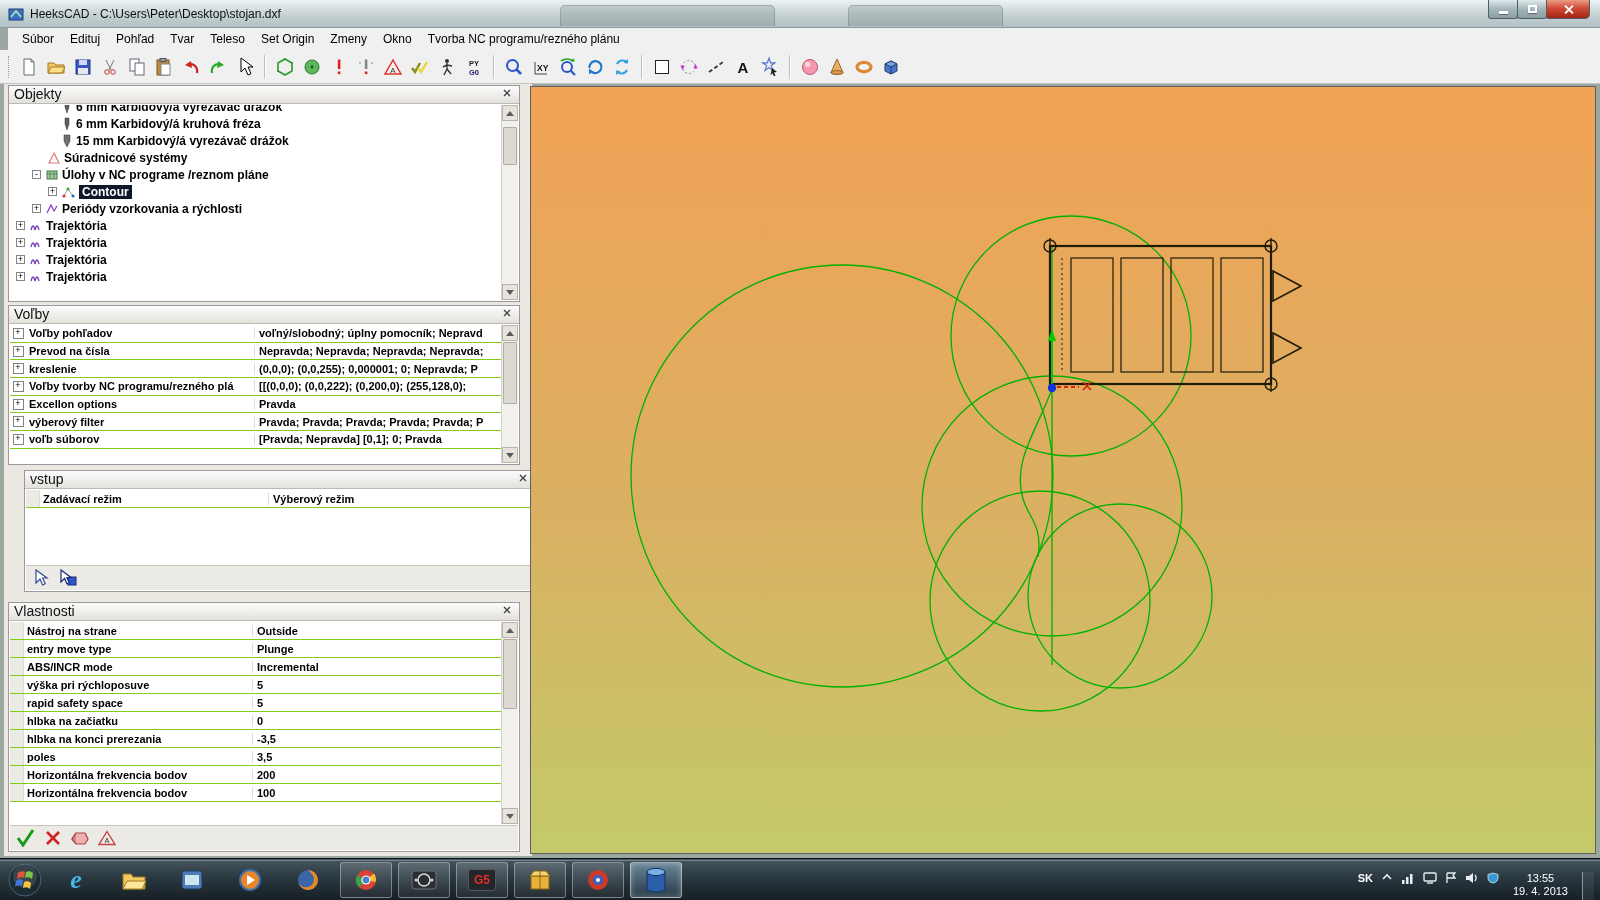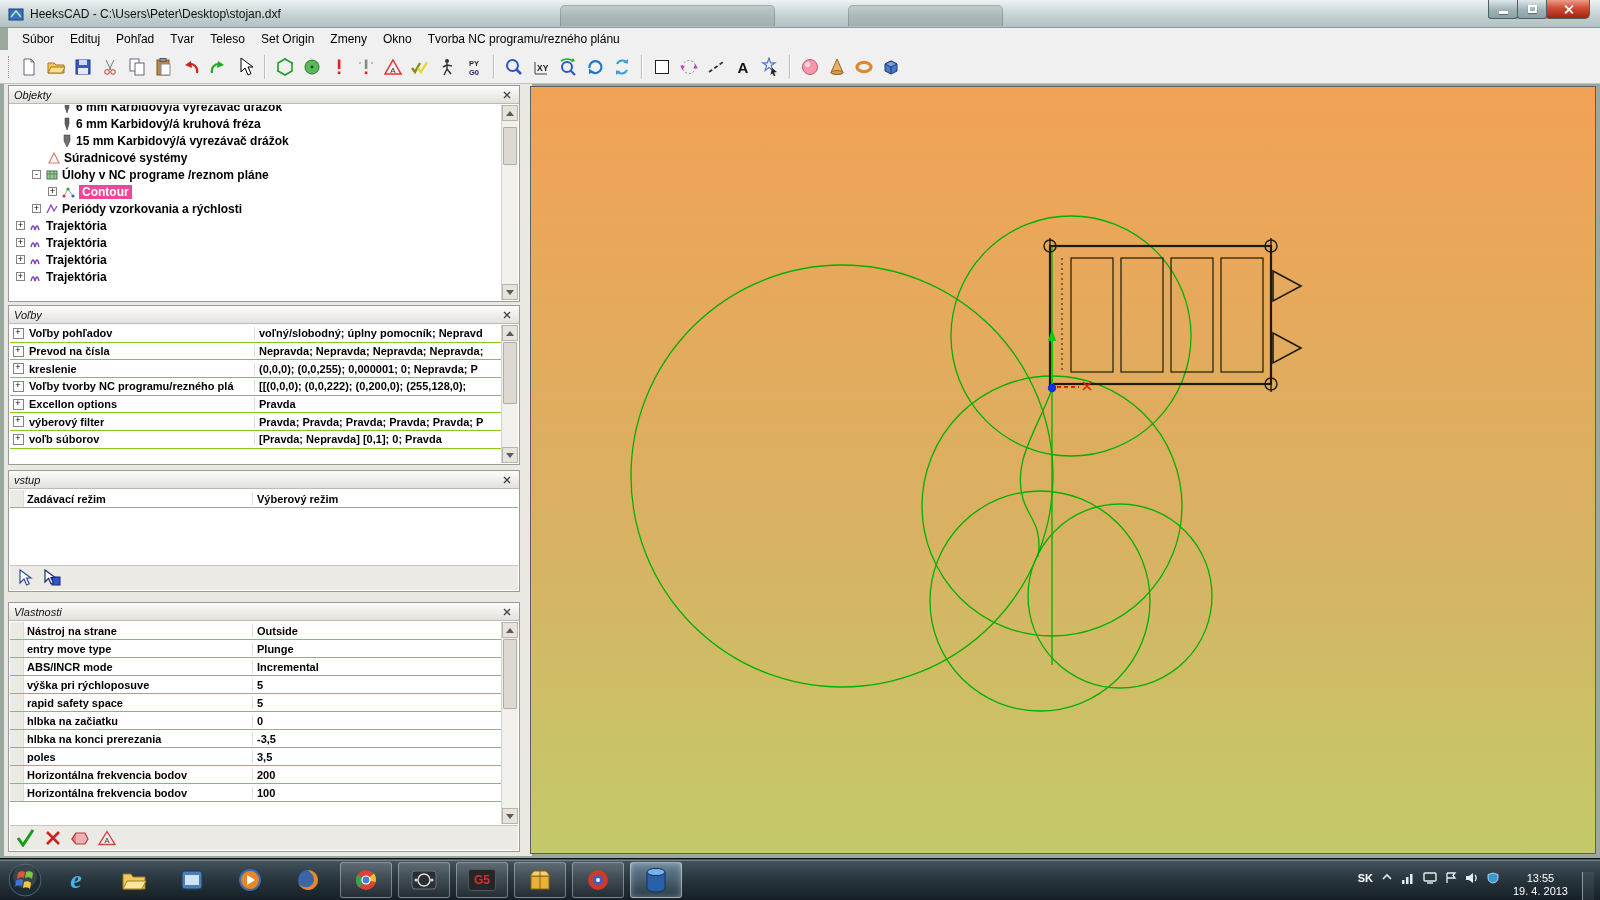--- a/index.html
+++ b/index.html
@@ -32,32 +32,32 @@
   .toolbar { position:absolute; left:0; top:50px; width:100%; height:34px; background:#f0f0f0;
     border-bottom:1px solid #c4c4c4; display:flex; align-items:center; padding-left:6px; }
   .tb-grip { width:3px; height:22px; border-left:1px dotted #9a9a9a; margin:0 4px 0 2px; }
   .tb-sep { width:1px; height:24px; background:#bdbdbd; box-shadow:1px 0 0 #fff; margin:0 6px; }
   .tb-btn { width:27px; height:27px; display:flex; align-items:center; justify-content:center; border-radius:2px; }
 
   
   .client-bg { position:absolute; left:4px; top:84px; width:528px; height:772px; background:#ebe8e2; }
   .panel { position:absolute; left:8px; width:512px; background:#fff; border:1px solid #9a9a9a; overflow:hidden; }
   .panel-header { height:18px; background:linear-gradient(#fcfcfc,#e3e1dc); border-bottom:1px solid #bdbab3;
-    display:flex; align-items:center; padding:0 5px; font-size:11px; color:#111;font-style:italic; }
+    display:flex; padding:0 5px; font-size:14px; color:#111; }
   .ph-title { flex:1; }
   .ph-close { width:14px; height:13px; display:flex; align-items:center; justify-content:center; }
 
   .tree { position:absolute; left:1px; right:18px; top:19px; bottom:1px; background:#fff; overflow:hidden; }
   .trow { height:17px; display:flex; align-items:center; font-size:12px; font-weight:bold; color:#000; white-space:nowrap; }
   .trow:first-child { margin-top:-7px; }
   .exp { width:9px; height:9px; border:1px solid #848484; background:#fff; font-size:9px; line-height:7px;
     text-align:center; margin-right:5px; flex:none; font-weight:normal; }
   .exp.plus::before { content:"+"; } .exp.minus::before { content:"-"; }
   .ticon { margin-right:4px; flex:none; }
-  .tlabel.sel { background:#ec4899; color:#fff; padding:0 3px; }
+  .tlabel.sel { background:#0f172a; color:#fff; padding:0 3px; }
   .i56{padding-left:52px;} .i38{padding-left:38px;} .i22{padding-left:22px;} .i6{padding-left:6px;}
 
   .vscroll { position:absolute; right:1px; top:19px; bottom:1px; width:17px; background:#f2f0ec; border-left:1px solid #d6d3cc; }
   .sbtn { position:absolute; left:0; right:0; height:16px; background:#e6e3dd; border:1px solid #b8b4ac;
     display:flex; align-items:center; justify-content:center; }
   .sbtn.up { top:0; } .sbtn.down { bottom:0; }
   .tri-up { width:0; height:0; border-left:4px solid transparent; border-right:4px solid transparent; border-bottom:5px solid #5c5c5c; }
   .tri-dn { width:0; height:0; border-left:4px solid transparent; border-right:4px solid transparent; border-top:5px solid #5c5c5c; }
   .sthumb { position:absolute; left:1px; right:1px; background:#dcd9d2; border:1px solid #b0ada5; border-radius:1px; }
 
@@ -486,21 +486,21 @@
       <div class="sbtn up">
           <span class="tri-up"></span>
         </div>
       <div class="sthumb" style="top:17px; height:62px;"></div>
       <div class="sbtn down">
           <span class="tri-dn"></span>
         </div>
     </div>
   </div>
 
-  <div class="panel" style="top:470px; height:122px;">
+  <div class="panel" style="top:470px; height:122px;margin-left:16px;">
     <div class="panel-header">
       <span class="ph-title">vstup</span>
       <span class="ph-close">
           <svg width="8" height="8" viewBox="0 0 8 8">
             <path d="M1 1l6 6M7 1L1 7" stroke="#444" stroke-width="1.4"></path>
           </svg>
         </span>
     </div>
     <div class="pgrid nobar" style="bottom:26px;">
       <div class="prow vrow">

